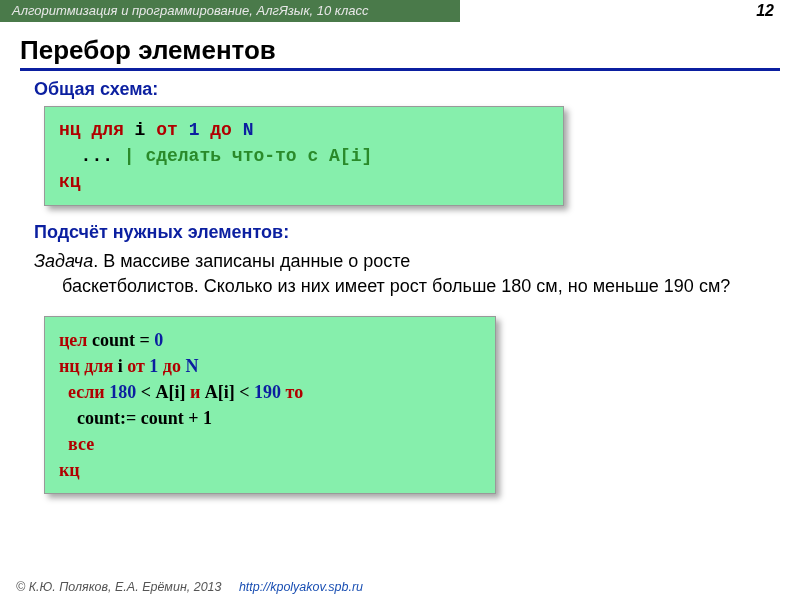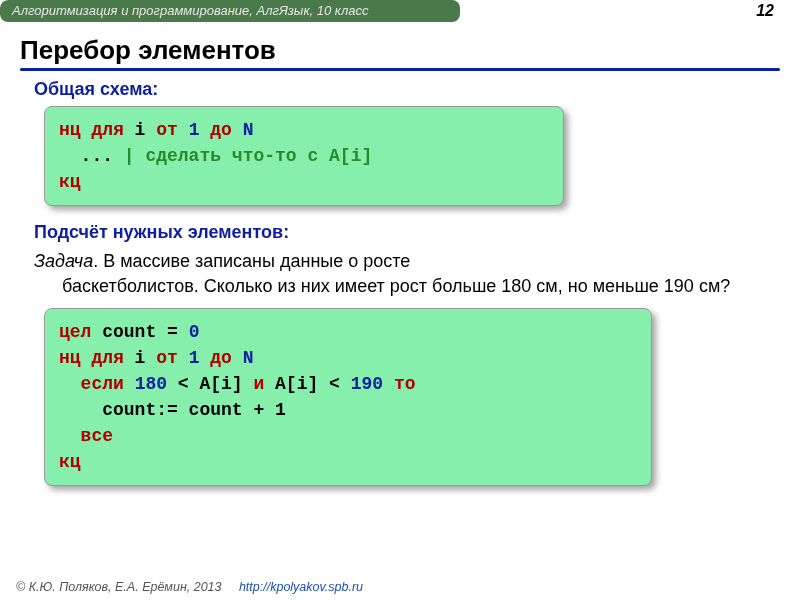--- a/index.html
+++ b/index.html
@@ -1,15 +1,15 @@
 <!DOCTYPE html>
 <html><head>
 <meta charset="utf-8">
 <style>
-  * { margin: 0; padding: 0; box-sizing: border-box; border-radius: 8px; }
+  * { margin: 0; padding: 0; box-sizing: border-box; }
   body {
     width: 800px; height: 600px;
     font-family: Arial, Helvetica, sans-serif;
     background: #ffffff;
     position: relative;
     overflow: hidden;
   }
   .banner {
     background: #4a7a4a;
     color: #e8e8e8;
@@ -52,25 +52,25 @@
     box-shadow: 4px 4px 6px rgba(0,0,0,.35);
     padding: 10px 14px;
     font-family: "Courier New", monospace;
     font-size: 18px;
     font-weight: bold;
     line-height: 1.45;
     margin: 6px 10px 16px 10px;
     white-space: pre;
   }
   .codebox.cb1 { width: 520px; }
-  .codebox.cb2 { width: 608px; }
+  .codebox.cb2 { width: 452px; font-family: Liberation Serif, serif; }
   .body {
     font-size: 18px;
     line-height: 1.35;
-    margin: 6px 0 10px 0;
+    margin: 6px 0 18px 0;
   }
   .body .task { font-style: italic; }
   .indent { padding-left: 28px; display: block; }
   .footer {
     position: absolute;
     bottom: 6px; left: 16px;
     font-size: 12.5px;
     font-style: italic;
     color: #555;
   }

